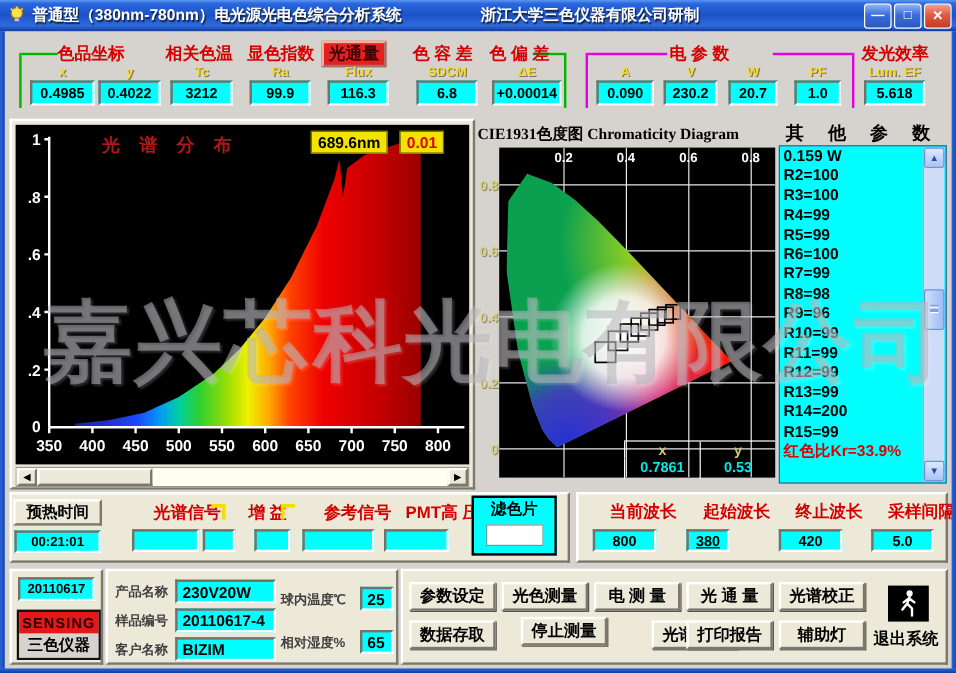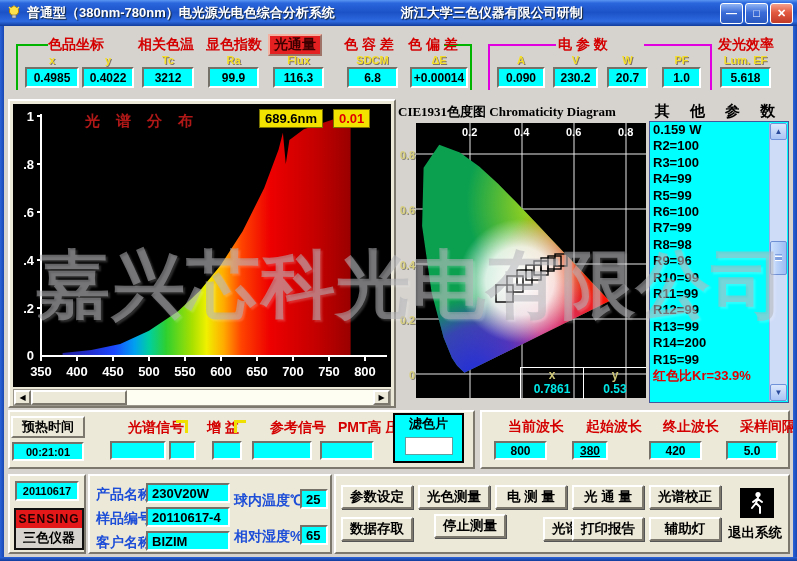--- a/index.html
+++ b/index.html
@@ -102,21 +102,21 @@
   #gm-l{left:176px;top:420px;border-left:none;border-bottom:none;}
   #gm-r{left:234px;top:420px;border-right:none;border-bottom:none;}
   
   #logo-panel{position:absolute;left:8px;top:474px;width:78px;height:80px;z-index:1;}
   #date-box{position:absolute;left:5px;top:5px;width:64px;height:20px;font-size:11px;}
   #brand{position:absolute;left:4px;top:32px;width:66px;border:2px solid #111;}
   #brand-top{background:#e41818;color:#200000;font-weight:bold;font-size:12px;text-align:center;
     letter-spacing:1px;padding:2px 0;}
   #brand-bottom{background:#d6d3ce;color:#000;font-weight:bold;font-size:13px;text-align:center;padding:1px 0;}
   #prod-panel{position:absolute;left:88px;top:474px;width:244px;height:80px;z-index:1;}
-  .blab{position:absolute;color:#1d4ed8;font-size:14px;font-weight:bold;white-space:nowrap;}
+  .blab{position:absolute;color:#404040;font-size:11px;font-weight:bold;white-space:nowrap;}
   .bbox{position:absolute;height:20px;font-size:13px;justify-content:flex-start;padding-left:4px;}
   #btn-panel{position:absolute;left:334px;top:474px;width:456px;height:80px;z-index:1;}
   .pushbtn{position:absolute;width:72px;height:24px;background:#ece9d8;border:2px solid;
     border-color:#fff #7c786e #7c786e #fff;box-shadow:1px 1px 0 #555;color:#000;font-size:13.5px;
     font-weight:bold;display:flex;align-items:center;justify-content:center;white-space:nowrap;
     box-sizing:border-box;}
   #exit-icon{position:absolute;left:404px;top:12px;width:34px;height:30px;background:#000;
     display:flex;align-items:center;justify-content:center;}
   #exit-label{position:absolute;left:392px;top:48px;color:#000;font-size:13.5px;font-weight:bold;}
   svg text{font-family:"Liberation Sans",sans-serif;}

